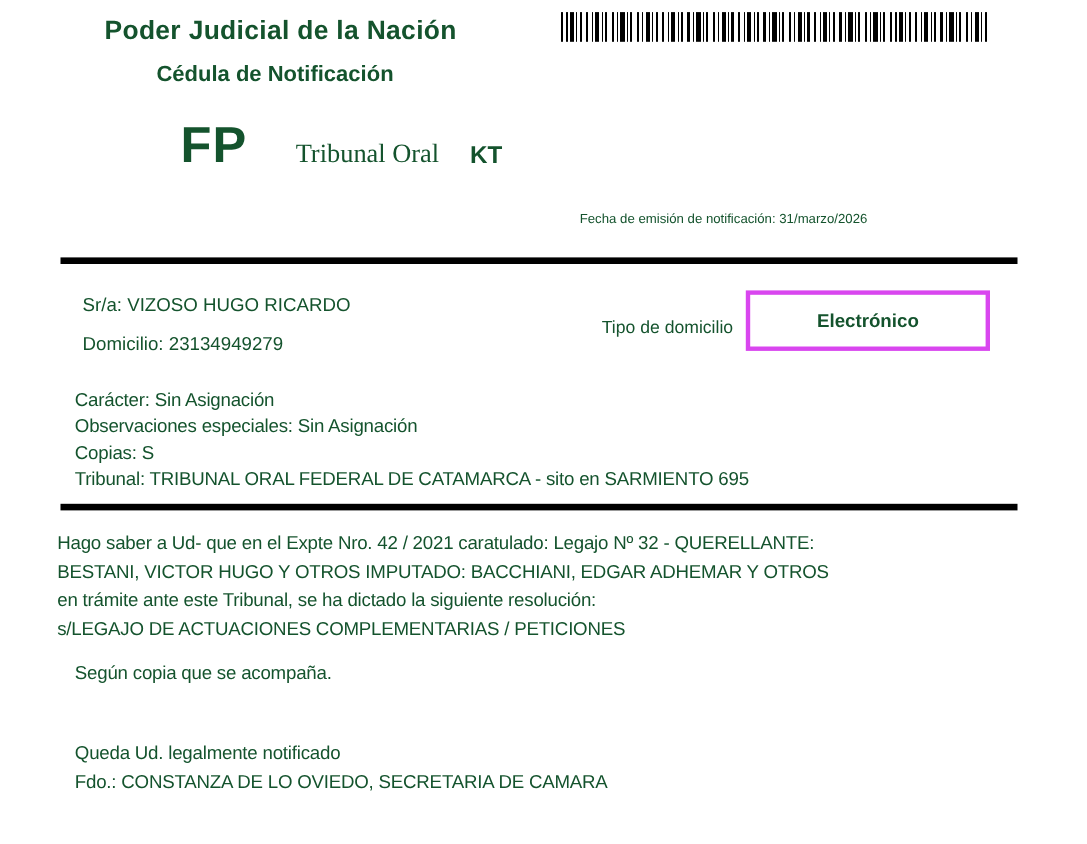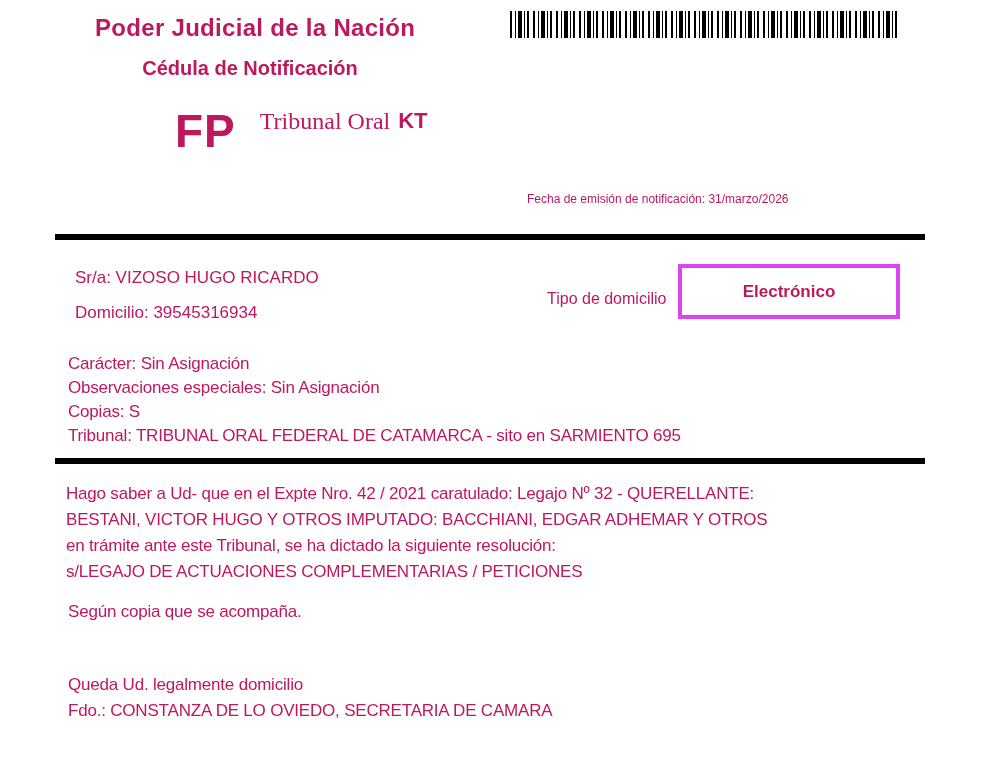--- a/index.html
+++ b/index.html
@@ -1,21 +1,21 @@
 <!DOCTYPE html>
 <html><head>
 <meta charset="utf-8">
 <style>
   html, body { margin: 0; padding: 0; background: #ffffff; }
   .page {
     position: relative;
     width: 988px;
     height: 767px;
     background: #ffffff;
-    color: #be185d;
+    color: #14532d;
     font-family: "Liberation Sans", sans-serif;
     overflow: hidden;
   }
   .abs { position: absolute; }
 
   .org-title {
     left: 95px; top: 14px; width: 310px;
     font-size: 24px; font-weight: bold; letter-spacing: 0.3px;
     white-space: nowrap;
   }
@@ -38,23 +38,24 @@
   }
   .barcode-number {
     margin-top: 8px;
     text-align: right;
     font-family: "Liberation Serif", serif;
     font-size: 23px;
     white-space: nowrap;
   }
 
   .code-line {
-    left: 175px; top: 108px;
-    display: flex; align-items: flex-start;
+    left: 164px; top: 108px;
+    display: flex; align-items: flex-end;
     white-space: nowrap;
+    gap: 20px;
   }
   .code-fp { font-size: 46px; font-weight: bold; letter-spacing: 1px; line-height: 1; }
   .code-tribunal { font-family: "Liberation Serif", serif; font-size: 24px; margin-left: 24px; }
   .code-kt { font-size: 22px; font-weight: bold; margin-left: 8px; }
 
   .emission-line { left: 527px; top: 192px; font-size: 12px; white-space: nowrap; }
 
   .divider { left: 55px; width: 870px; height: 6px; background: #000000; }
   .divider-1 { top: 234px; }
   .divider-2 { top: 458px; }
@@ -66,21 +67,21 @@
     left: 678px; top: 264px; width: 222px; height: 55px;
     border: 4px solid #d946ef; box-sizing: border-box;
     display: flex; align-items: center; justify-content: center;
     font-size: 17px; font-weight: bold;
     background: #ffffff;
   }
 
   .details-block { left: 68px; top: 352px; font-size: 17px; line-height: 24px; letter-spacing: -0.2px; }
   .details-block .line { white-space: nowrap; }
 
-  .case-block { left: 66px; top: 481px; font-size: 17px; line-height: 26px; letter-spacing: -0.2px; }
+  .case-block { left: 52px; top: 481px; font-size: 17px; line-height: 26px; letter-spacing: -0.2px; }
   .case-block .line { white-space: nowrap; }
 
   .copy-note { left: 68px; top: 602px; font-size: 17px; letter-spacing: -0.2px; white-space: nowrap; }
   .notified-line { left: 68px; top: 675px; font-size: 17px; letter-spacing: -0.2px; white-space: nowrap; }
   .signature-line { left: 68px; top: 701px; font-size: 17px; letter-spacing: -0.2px; white-space: nowrap; }
 
   .seg-bold { font-weight: normal; }
 </style>
 </head>
 <body>
@@ -98,21 +99,21 @@
     <span class="code-fp">FP</span>
     <span class="code-tribunal">Tribunal Oral</span>
     <span class="code-kt">KT</span>
   </div>
 
   <div class="abs emission-line">Fecha de emisión de notificación: 31/marzo/2026</div>
 
   <div class="abs divider divider-1"></div>
 
   <div class="abs recipient-name">Sr/a: VIZOSO HUGO RICARDO</div>
-  <div class="abs recipient-address">Domicilio: 39545316934</div>
+  <div class="abs recipient-address">Domicilio: 23134949279</div>
   <div class="abs domicile-label">Tipo de domicilio</div>
   <div class="abs domicile-box">
     <span>Electrónico</span>
   </div>
 
   <div class="abs details-block">
     <div class="line"><span>Carácter: </span><span class="seg-bold">Sin Asignación</span></div>
     <div class="line"><span>Observaciones especiales: </span><span class="seg-bold">Sin Asignación</span></div>
     <div class="line"><span>Copias: </span><span class="seg-bold">S</span></div>
     <div class="line"><span>Tribunal: </span><span class="seg-bold">TRIBUNAL ORAL FEDERAL DE CATAMARCA</span><span> - sito en </span><span class="seg-bold">SARMIENTO 695</span></div>
@@ -121,16 +122,16 @@
   <div class="abs divider divider-2"></div>
 
   <div class="abs case-block">
     <div class="line"><span>Hago saber a Ud- que en el Expte Nro. </span><span class="seg-bold">42 / 2021</span><span> caratulado: </span><span class="seg-bold">Legajo Nº 32 - QUERELLANTE:</span></div>
     <div class="line"><span class="seg-bold">BESTANI, VICTOR HUGO Y OTROS IMPUTADO: BACCHIANI, EDGAR ADHEMAR Y OTROS</span></div>
     <div class="line"><span>en trámite ante este Tribunal, se ha dictado la siguiente resolución:</span></div>
     <div class="line"><span class="seg-bold">s/LEGAJO DE ACTUACIONES COMPLEMENTARIAS / PETICIONES</span></div>
   </div>
 
   <div class="abs copy-note">Según copia que se acompaña.</div>
-  <div class="abs notified-line">Queda Ud. legalmente domicilio</div>
+  <div class="abs notified-line">Queda Ud. legalmente notificado</div>
   <div class="abs signature-line">Fdo.: CONSTANZA DE LO OVIEDO, SECRETARIA DE CAMARA</div>
 
 </div>
 
 </body></html>

